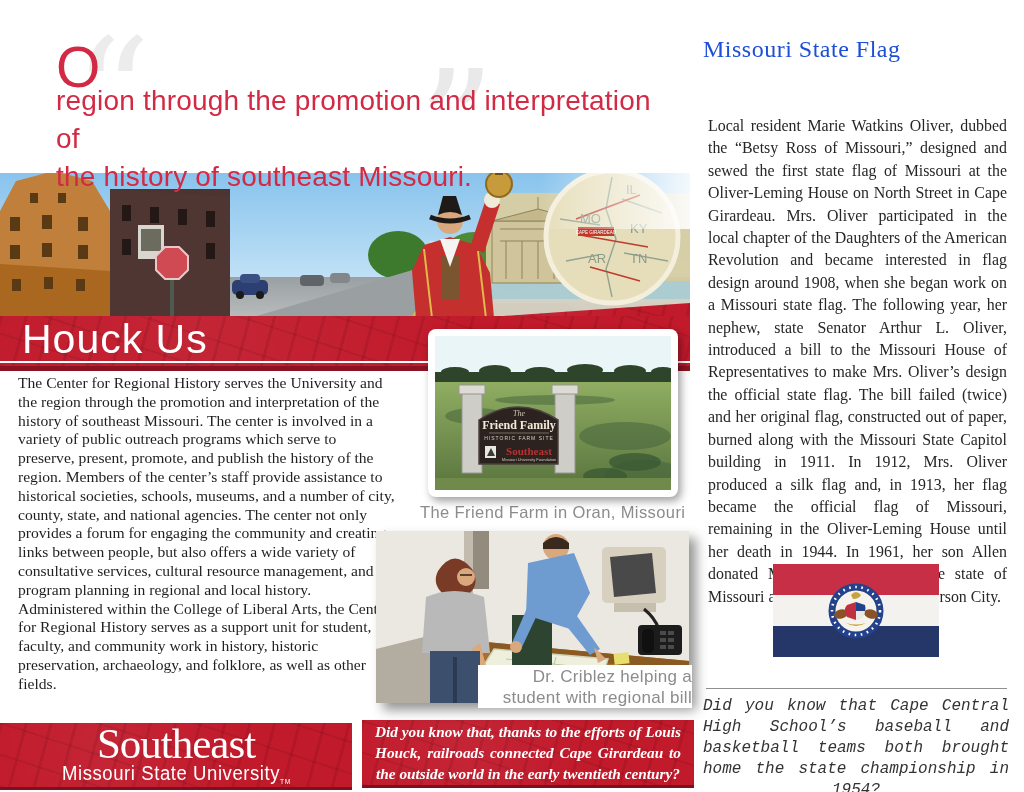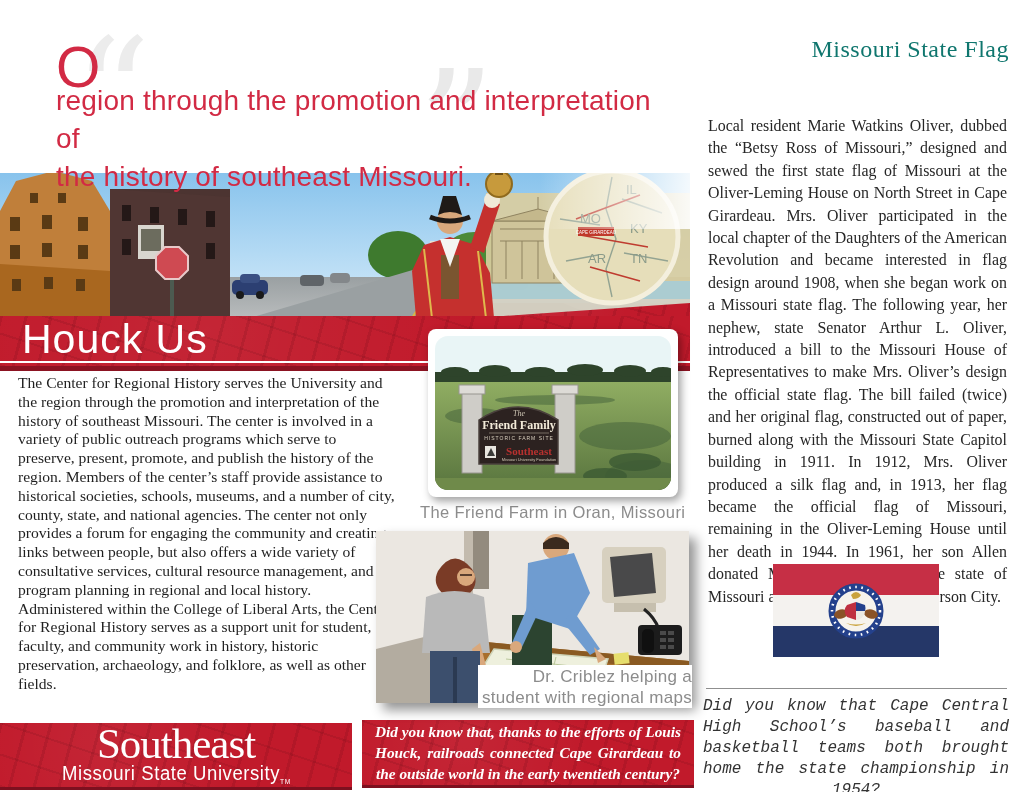--- a/index.html
+++ b/index.html
@@ -35,21 +35,21 @@
                font-family:"Liberation Sans",sans-serif;font-weight:300;
                font-size:41px;line-height:50px;letter-spacing:1px;}
 
   .about-body{position:absolute;left:18px;top:374px;width:378px;z-index:2;
               font-size:15.6px;line-height:18.8px;color:#1f1f1f;}
 
   
   .farm-card{position:absolute;left:428px;top:329px;width:250px;height:168px;z-index:6;
              background:#fff;border-radius:8px;padding:7px;box-sizing:border-box;
              box-shadow:3px 4px 9px rgba(0,0,0,.38);}
-  .farm-photo{width:100%;height:100%;border-radius:13px;overflow:hidden;position:relative;}
+  .farm-photo{width:100%;height:100%;border-radius:1px;overflow:hidden;position:relative;}
   .farm-caption{position:absolute;left:420px;top:503px;width:266px;text-align:left;z-index:2;
                 font-family:"Liberation Sans",sans-serif;font-weight:300;
                 font-size:16.5px;color:#8c8c8c;letter-spacing:.4px;}
 
   
   .criblez{position:absolute;left:376px;top:531px;width:313px;height:172px;z-index:5;
            box-shadow:7px 7px 11px rgba(0,0,0,.42);}
   .criblez-caption{position:absolute;left:478px;top:665px;width:214px;height:43px;z-index:7;
                    background:#fff;display:flex;align-items:center;justify-content:flex-end;
                    text-align:right;white-space:pre-line;
@@ -65,22 +65,22 @@
   .logo-secondary{font-family:"Liberation Sans",sans-serif;font-size:19.5px;color:#fff;
                   letter-spacing:.6px;transform:scaleX(.95);transform-origin:center;}
   .logo-tm{font-size:7px;vertical-align:-4px;}
   .fact-left{position:absolute;left:362px;top:720px;width:332px;height:68px;z-index:4;
              border-bottom:3px solid #7d101f;box-sizing:border-box;padding:10px 13px;
              display:flex;align-items:center;color:#fff;
              font-style:italic;font-weight:bold;font-size:15.3px;line-height:1.38;
              text-align:justify;text-align-last:center;}
 
   
-  .col-title{position:absolute;left:703px;top:36px;width:306px;text-align:right;
-             font-size:24px;color:#0f766e;letter-spacing:.5px;}
+  .col-title{position:absolute;left:703px;top:36px;width:306px;text-align:left;
+             font-size:24px;color:#1d4ed8;letter-spacing:.5px;}
   .col-body{position:absolute;left:708px;top:70px;width:299px;
             font-size:15.9px;line-height:22.4px;text-align:justify;color:#262626;margin-top:45px;}
   .flag{position:absolute;left:773px;top:564px;width:166px;height:93px;}
   .flag .stripe{position:absolute;left:0;width:100%;height:31px;}
   .stripe.red{top:0;background:#c62f45;}
   .stripe.white{top:31px;background:#f4f2ef;}
   .stripe.blue{top:62px;background:#253768;}
   .flag svg{position:absolute;left:50%;top:50%;transform:translate(-50%,-50%);}
   .rule-right{position:absolute;left:706px;top:688px;width:301px;height:1px;background:#8f8f8f;}
   .fact-right{position:absolute;left:703px;top:696px;width:306px;
@@ -352,21 +352,21 @@
         <path d="M167 12 Q180 0 193 12 L193 18 L167 18 Z" fill="#3a2a1e"></path>
         <polygon points="152,32 198,22 214,62 194,98 150,84" fill="#6f9cd0"></polygon>
         <path d="M196 78 L224 118 L214 124 L188 92 Z" fill="#6f9cd0"></path>
         <path d="M218 116 L230 128 L222 132 Z" fill="#d9a87c"></path>
         <path d="M154 70 L136 112 L146 116 L162 82 Z" fill="#6f9cd0"></path>
         <circle cx="140" cy="116" r="6" fill="#d9a87c"></circle>
       </g>
     </svg>
   </div>
   <div class="criblez-caption">Dr. Criblez helping a
-student with regional maps</div>
+student with regional bill</div>
 
   <div class="logo-band red-texture">
     <div class="logo-primary">Southeast</div>
     <div class="logo-secondary"><span>Missouri State University</span><span class="logo-tm">TM</span></div>
   </div>
 
   <div class="fact-left red-texture">
     <span>Did you know that, thanks to the efforts of Louis Houck, railroads connected Cape Girardeau to the outside world in the early twentieth century?</span>
   </div>
 

